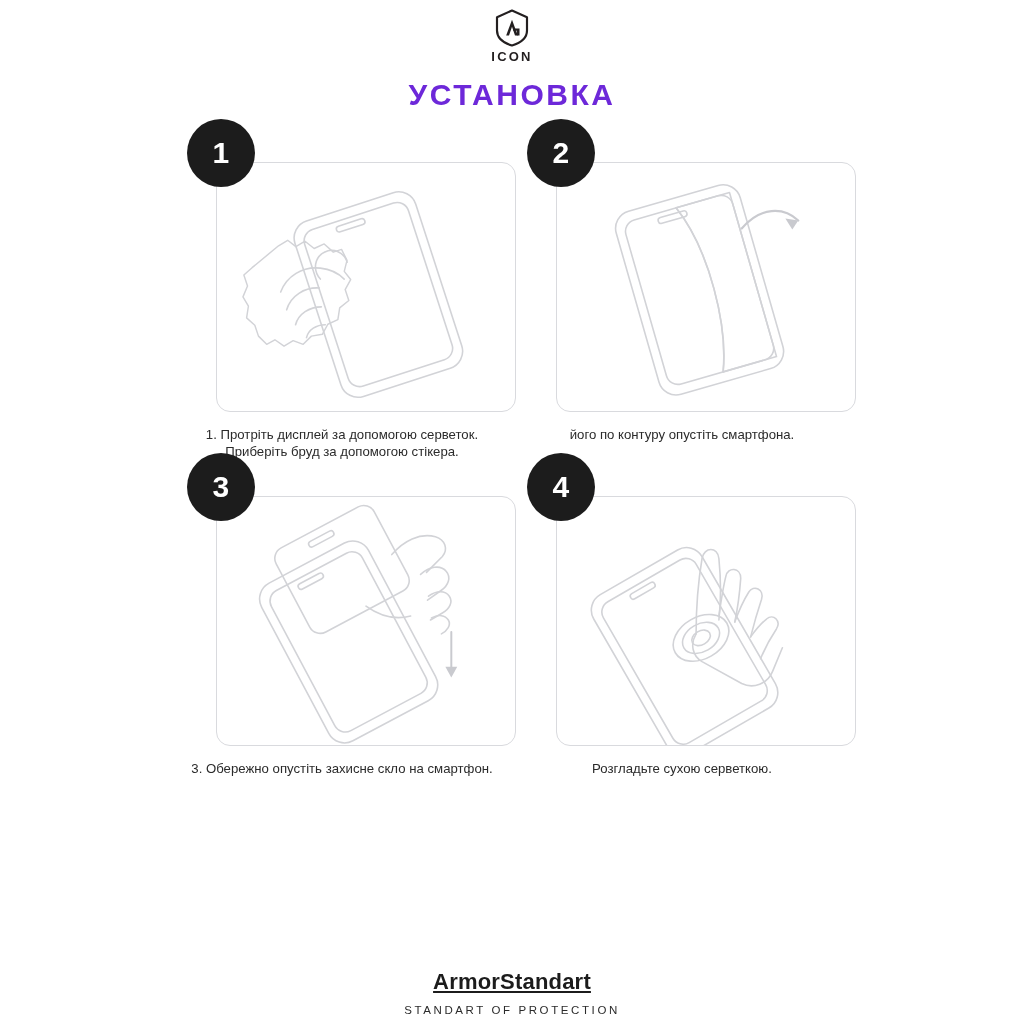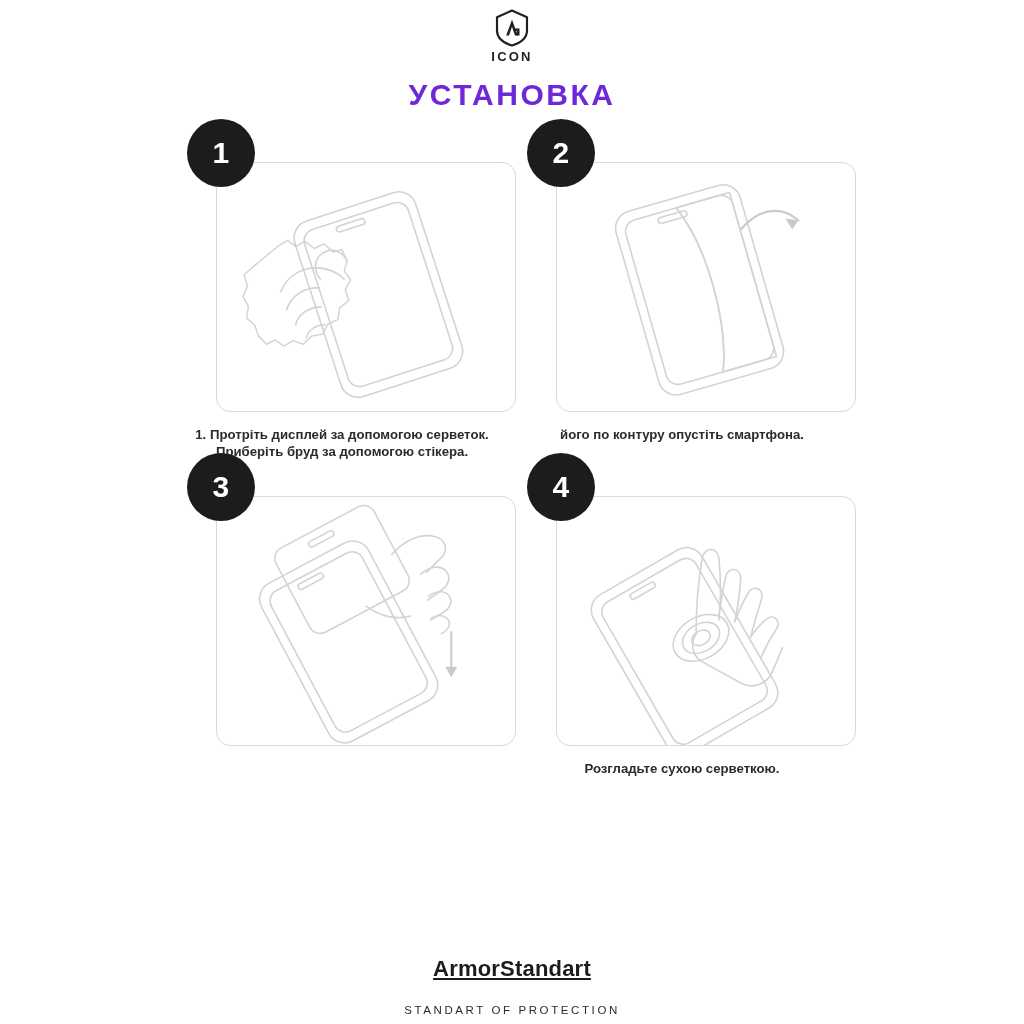--- a/index.html
+++ b/index.html
@@ -94,21 +94,21 @@
     letter-spacing: 0.5px;
   }
   .caption {
     margin-top: 14px;
     width: 320px;
     text-align: center;
     font-size: 13.2px;
     line-height: 17px;
     color: #2b2b2b;
   }
-  .caption span { display: block; font-weight: bold; }
+  .caption span { display: block; }
 
   .svg-art {
     position: absolute;
     inset: 0;
     width: 100%;
     height: 100%;
   }
 
   
   .row-2 { margin-top: 36px; }
@@ -122,21 +122,21 @@
     text-align: center;
   }
   .footer-brand {
     font-size: 22px;
     font-weight: 700;
     color: #1c1c1c;
     letter-spacing: 0.2px;
     text-decoration: underline;
   }
   .footer-tag {
-    margin-top: 22px;
+    margin-top: 9px;
     font-size: 11.5px;
     letter-spacing: 2.6px;
     color: #2b2b2b;
   }
 </style>
 </head>
 <body>
 
 <div class="logo-block">
   <svg class="logo-mark" viewBox="0 0 48 48">
@@ -228,20 +228,21 @@
           <path d="M213 100 c8 -6 17 -6 21 0 4 6 0 13 -7 17 l-12 7"></path>
           <path d="M216 122 c7 -4 14 -3 17 2 3 5 -1 11 -7 14"></path>
           <path d="M150 110 c14 10 30 14 45 10"></path>
 
           <path d="M236 136 L236 176" stroke="#c9cacf" stroke-width="2"></path>
           <path d="M236 182 l-6 -11 h12 z" fill="#c9cacf" stroke="none"></path>
         </g>
       </svg>
     </div>
     <div class="caption">
+      <span>3. Обережно опустіть захисне скло на смартфон.</span>
     </div>
   </div>
 
   <div class="step row-2">
     <div class="step-figure">
       <div class="badge">4</div>
       <svg class="svg-art" viewBox="0 0 300 250">
         <g fill="none" stroke="#d2d3d7" stroke-width="1.6" stroke-linejoin="round" stroke-linecap="round">
 
           <g transform="rotate(-30 150 135)">

